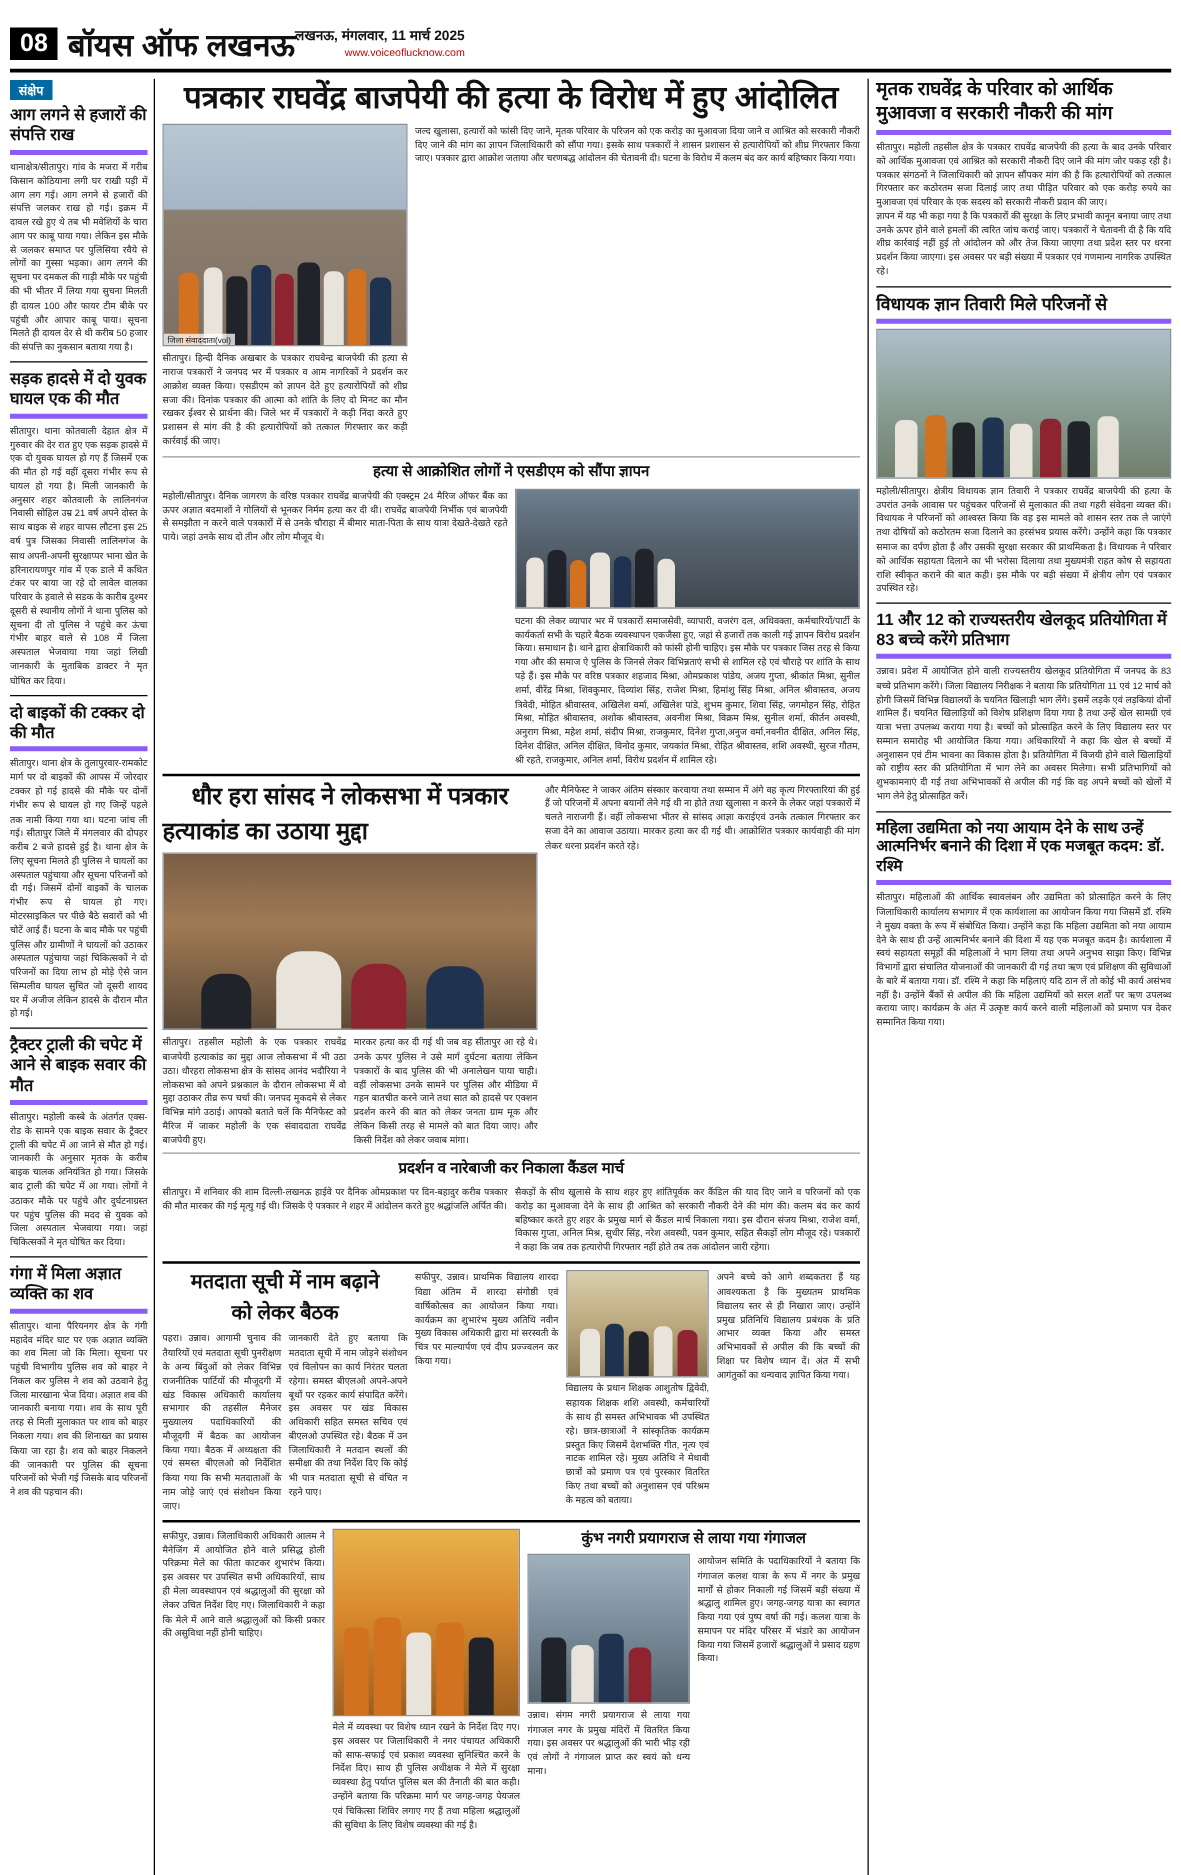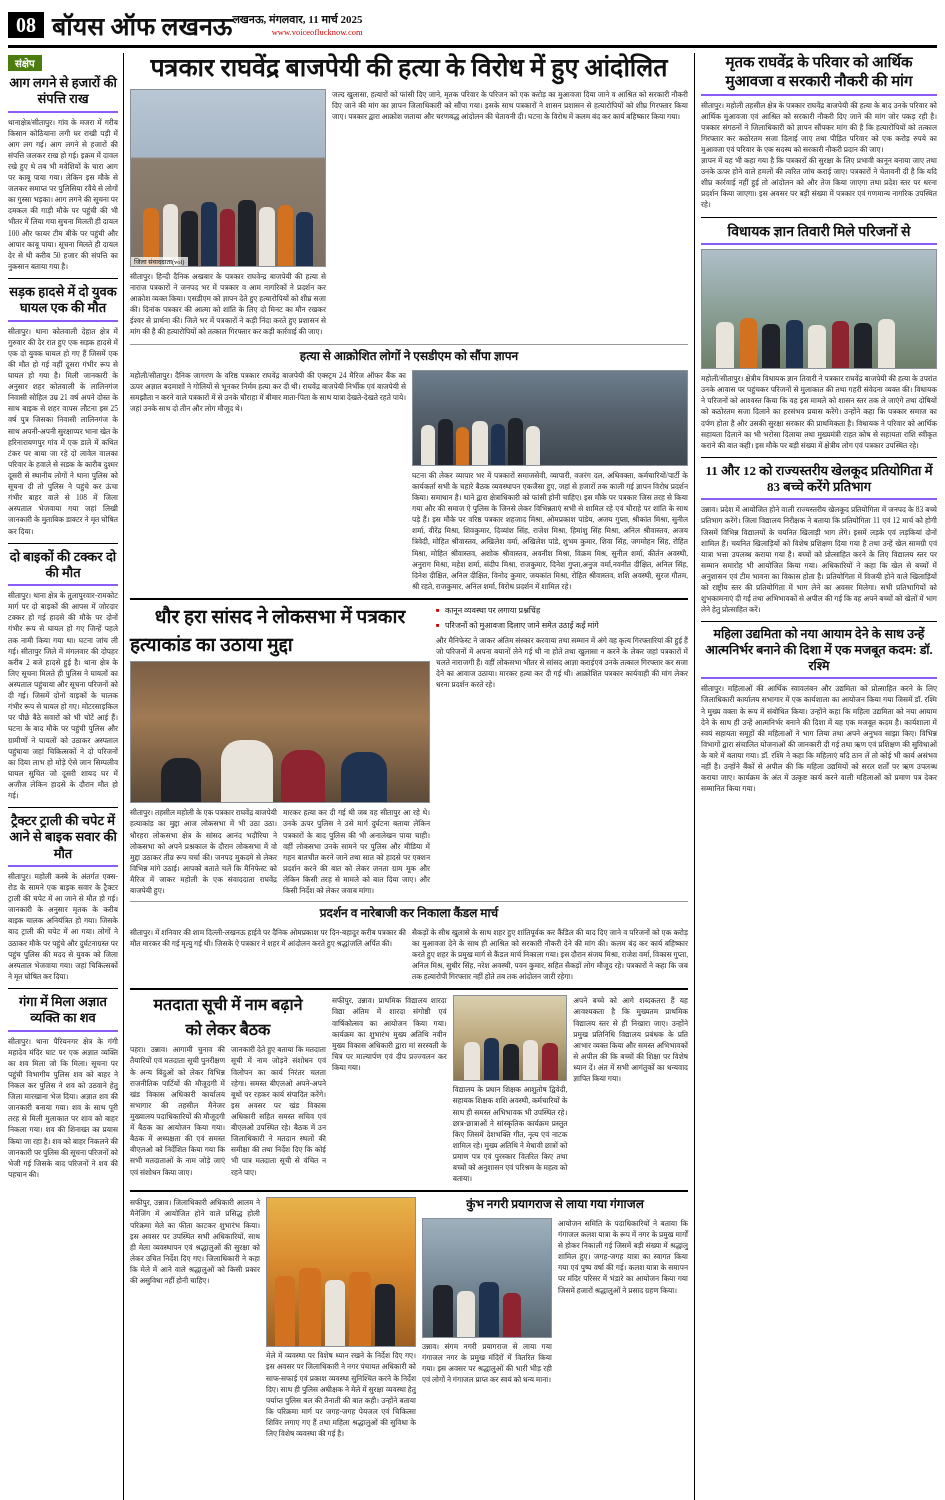--- a/index.html
+++ b/index.html
@@ -4,47 +4,47 @@
 <style>
   * { box-sizing: border-box; }
   html, body { margin:0; padding:0; }
   body {
     width: 945px; height: 1500px;
     background: #ffffff;
     font-family: "Liberation Sans", sans-serif;
     color: #111;
     overflow: hidden;
   }
-  .page { width:945px; height:1500px; position:relative; padding:8px 8px;font-family:Liberation Serif, serif; }
+  .page { width:945px; height:1500px; position:relative; padding:18px 8px; }
 
   
   .masthead { display:flex; align-items:center; border-bottom:3px solid #000; padding-bottom:3px; }
   .page-num {
     background:#000; color:#fff; font-weight:bold; font-size:20px;
     padding:2px 8px; margin-right:8px; line-height:1.1;
   }
   .paper-name { font-weight:bold; font-size:25px; letter-spacing:0px; flex:0 0 auto; }
   .mast-center { flex:1; text-align:center; font-weight:bold; font-size:19px; color:#c00; }
   .mast-right { text-align:right; font-size:10px; line-height:1.35; }
   .mast-right .dateline { font-weight:bold; font-size:11px; }
   .mast-right .site { color:#c00; font-size:8.5px; }
 
   
   .cols { display:flex; gap:6px; margin-top:5px; height:1455px; }
   .col-left { width:116px; flex:0 0 116px; border-right:1px solid #000; padding-right:5px; }
   .col-mid  { flex:1 1 auto; }
   .col-right{ width:243px; flex:0 0 243px; border-left:1px solid #000; padding-left:6px; }
 
   .sanshep {
-    background:#4d7c0f; color:#fff; font-size:10px; font-weight:bold;
+    background:#0369a1; color:#fff; font-size:10px; font-weight:bold;
     display:inline-block; padding:1px 7px; margin-bottom:4px;
   }
   .mini-head {
-    font-weight:bold; font-size:13px; line-height:1.25; text-align:center;
-    border-bottom:2px solid #8b5cf6; padding-bottom:3px; margin-bottom:4px;
+    font-weight:bold; font-size:13px; line-height:1.25; 
+    border-bottom:4px solid #8b5cf6; padding-bottom:3px; margin-bottom:4px;
   }
   .body-text {
     font-size:7.4px; line-height:1.5; text-align:justify; color:#222;
     hyphens:auto; word-break:break-word;
   }
   .rule { border-top:1px solid #000; margin:6px 0 5px; }
   .rule-thin { border-top:1px solid #999; margin:5px 0 4px; }
 
   
   .headline {
@@ -204,24 +204,20 @@
             <div class="fig r" style="left:150px;width:44px;height:52px;border-radius:18px 18px 0 0;"></div>
             <div class="fig k" style="left:30px;width:40px;height:44px;border-radius:16px 16px 0 0;"></div>
             <div class="fig b" style="left:210px;width:46px;height:50px;border-radius:18px 18px 0 0;"></div>
           </div>
           <div class="two" style="margin-top:4px;">
             <div class="c body-text">सीतापुर। तहसील महोली के एक पत्रकार राघवेंद्र बाजपेयी हत्याकांड का मुद्दा आज लोकसभा में भी उठा उठा। धौरहरा लोकसभा क्षेत्र के सांसद आनंद भदौरिया ने लोकसभा को अपने प्रश्नकाल के दौरान लोकसभा में वो मुद्दा उठाकर तीव्र रूप चर्चा की। जनपद मुकदमे से लेकर विभिन्न मांगे उठाई। आपको बताते चलें कि मैनिफेस्ट को मैरिज में जाकर महोली के एक संवाददाता राघवेंद्र बाजपेयी हुए।</div>
             <div class="c body-text">मारकर हत्या कर दी गई थी जब वह सीतापुर आ रहे थे। उनके ऊपर पुलिस ने उसे मार्ग दुर्घटना बताया लेकिन पत्रकारों के बाद पुलिस की भी अनालेखन पाया चाही। वहीं लोकसभा उनके सामने पर पुलिस और मीडिया में गहन बातचीत करने जाने तथा सात को हादसे पर एक्शन प्रदर्शन करने की बात को लेकर जनता ग्राम मूक और लेकिन किसी तरह से मामले को बात दिया जाए। और किसी निर्देश को लेकर जवाब मांगा।</div>
           </div>
         </div>
         <div style="flex:1;">
-          <div class="bullets">
-            <div>कानून व्यवस्था पर लगाया प्रश्नचिंह</div>
-            <div>परिजनों को मुआवजा दिलाए जाने समेत उठाई कई मांगे</div>
-          </div>
           <div class="body-text">और मैनिफेस्ट ने जाकर अंतिम संस्कार करवाया तथा सम्मान में अंगे वह कृत्य गिरफ्तारियां की हुई हैं जो परिजनों में अपना बयानों लेने गई थी ना होते तथा खुलासा न करने के लेकर जहां पत्रकारों में चलते नाराजगी हैं। वहीं लोकसभा भीतर से सांसद आज्ञा कराईएवं उनके तत्काल गिरफ्तार कर सजा देने का आवाज उठाया। मारकर हत्या कर दी गई थी। आक्रोशित पत्रकार कार्यवाही की मांग लेकर धरना प्रदर्शन करते रहे।</div>
         </div>
       </div>
 
       <div class="rule-thin"></div>
 
       <div style="display:flex; gap:6px;">
         <div style="flex:1;">
           <div class="subhead">प्रदर्शन व नारेबाजी कर निकाला कैंडल मार्च</div>
           <div class="two">

